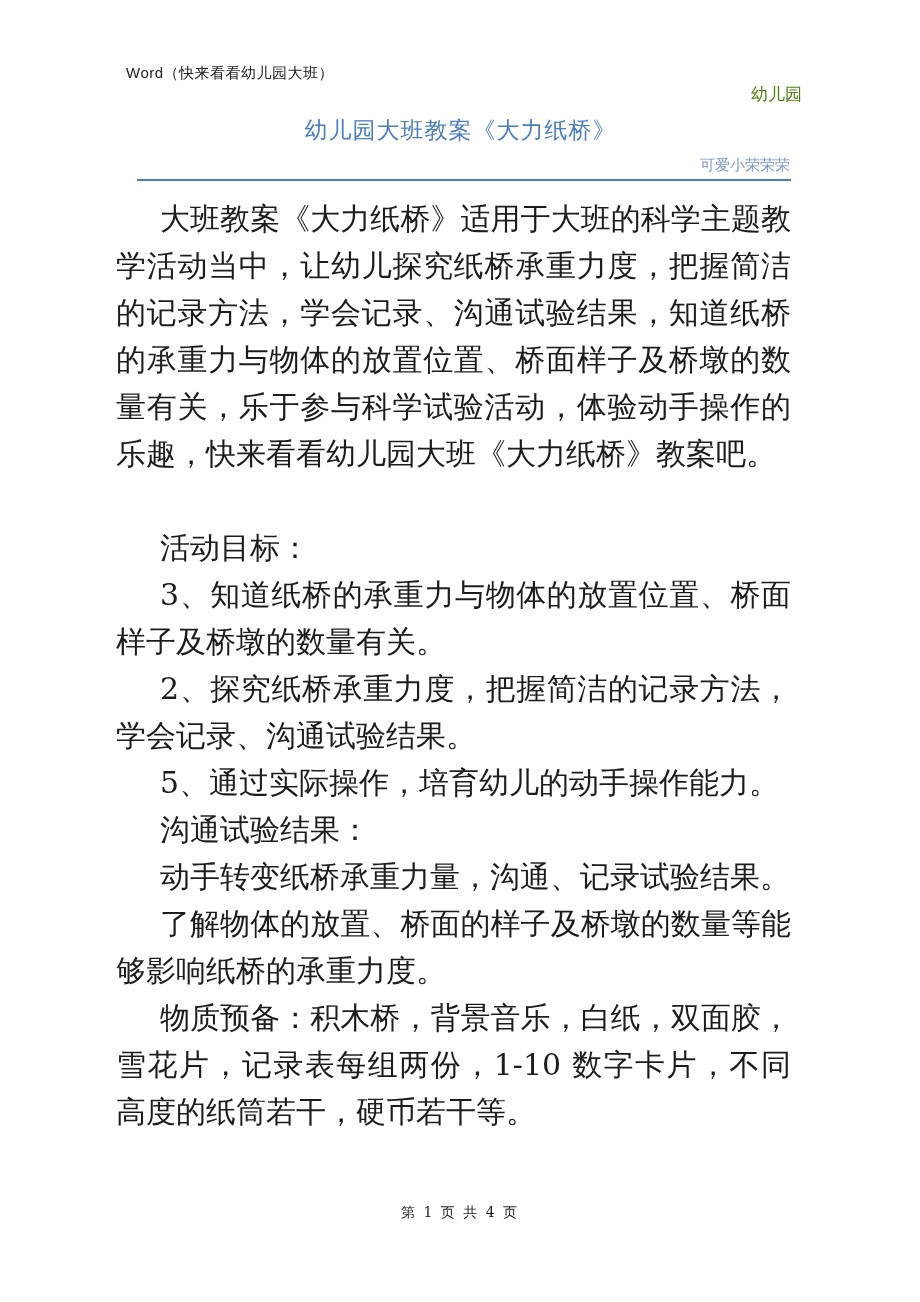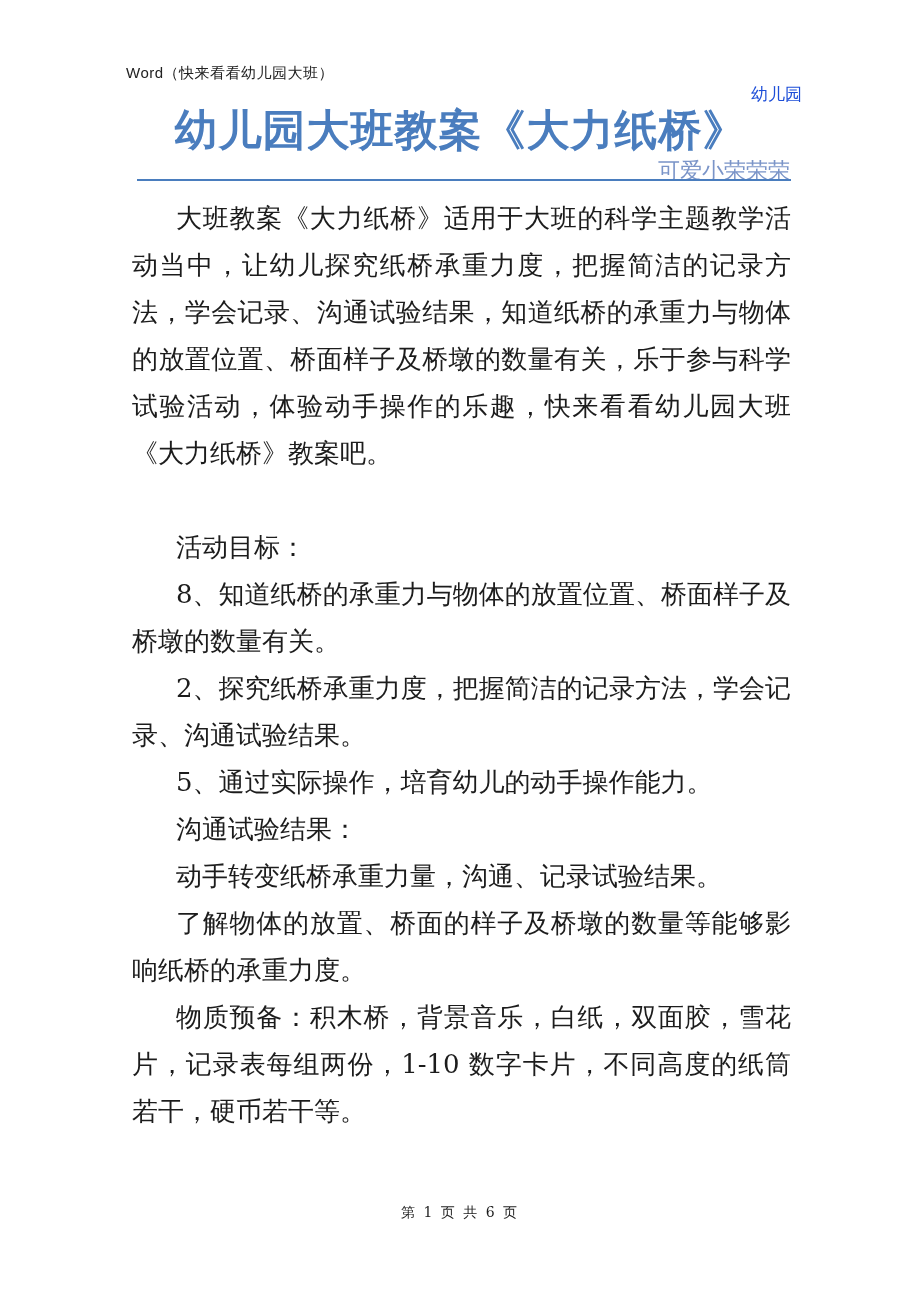--- a/index.html
+++ b/index.html
@@ -23,58 +23,58 @@
       font-size: 15px;
       font-family: "Liberation Sans", sans-serif;
       color: #222222;
       letter-spacing: 0.5px;
     }
     .header-right {
       position: absolute;
       right: 118px;
       top: 83px;
       font-size: 17px;
-      color: #1d4ed8;
+      color: #4d7c0f;
     }
     .doc-title {
       position: absolute;
       left: 129px;
       right: 128px;
       top: 108px;
       margin: 0;
       text-align: center;
-      font-size: 43px;
-      font-weight: 700;
+      font-size: 23px;
+      font-weight: 400;
       color: #4a7dbe;
       letter-spacing: 1px;
       line-height: 44px;
     }
     .doc-author {
       position: absolute;
       right: 130px;
       top: 156px;
-      font-size: 22px;
+      font-size: 15px;
       color: #7a94c8;
     }
     .divider {
       position: absolute;
       left: 137px;
       right: 129px;
       top: 179px;
       height: 0;
       border: none;
       border-top: 2px solid #4a7dbe;
       margin: 0;
     }
     .content {
       position: absolute;
-      left: 132px;
+      left: 116px;
       right: 129px;
       top: 195px;
-      font-size: 26px;
+      font-size: 30px;
       line-height: 47px;
       text-align: justify;
       color: #1c1c1c;
     }
     .para {
       margin: 0;
       text-indent: 44px;
       min-height: 47px;
     }
     .footer {
@@ -100,24 +100,24 @@
   <h1 class="doc-title">幼儿园大班教案《大力纸桥》</h1>
 
   <div class="doc-author">可爱小荣荣荣</div>
 
   <hr class="divider">
 
   <div class="content">
     <p class="para">大班教案《大力纸桥》适用于大班的科学主题教学活动当中，让幼儿探究纸桥承重力度，把握简洁的记录方法，学会记录、沟通试验结果，知道纸桥的承重力与物体的放置位置、桥面样子及桥墩的数量有关，乐于参与科学试验活动，体验动手操作的乐趣，快来看看幼儿园大班《大力纸桥》教案吧。</p>
     <p class="para"></p>
     <p class="para">活动目标：</p>
-    <p class="para">8、知道纸桥的承重力与物体的放置位置、桥面样子及桥墩的数量有关。</p>
+    <p class="para">3、知道纸桥的承重力与物体的放置位置、桥面样子及桥墩的数量有关。</p>
     <p class="para">2、探究纸桥承重力度，把握简洁的记录方法，学会记录、沟通试验结果。</p>
     <p class="para">5、通过实际操作，培育幼儿的动手操作能力。</p>
     <p class="para">沟通试验结果：</p>
     <p class="para">动手转变纸桥承重力量，沟通、记录试验结果。</p>
     <p class="para">了解物体的放置、桥面的样子及桥墩的数量等能够影响纸桥的承重力度。</p>
     <p class="para">物质预备：积木桥，背景音乐，白纸，双面胶，雪花片，记录表每组两份，1-10 数字卡片，不同高度的纸筒若干，硬币若干等。</p>
   </div>
 
-  <div class="footer">第 1 页 共 6 页</div>
+  <div class="footer">第 1 页 共 4 页</div>
 
 </div>
 
 </body></html>

